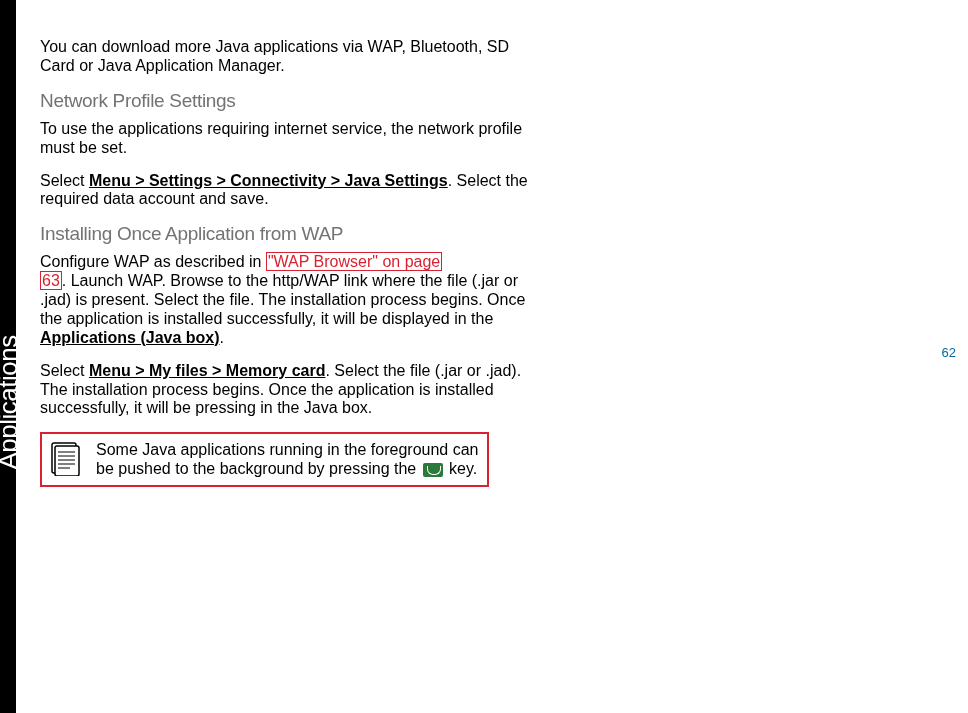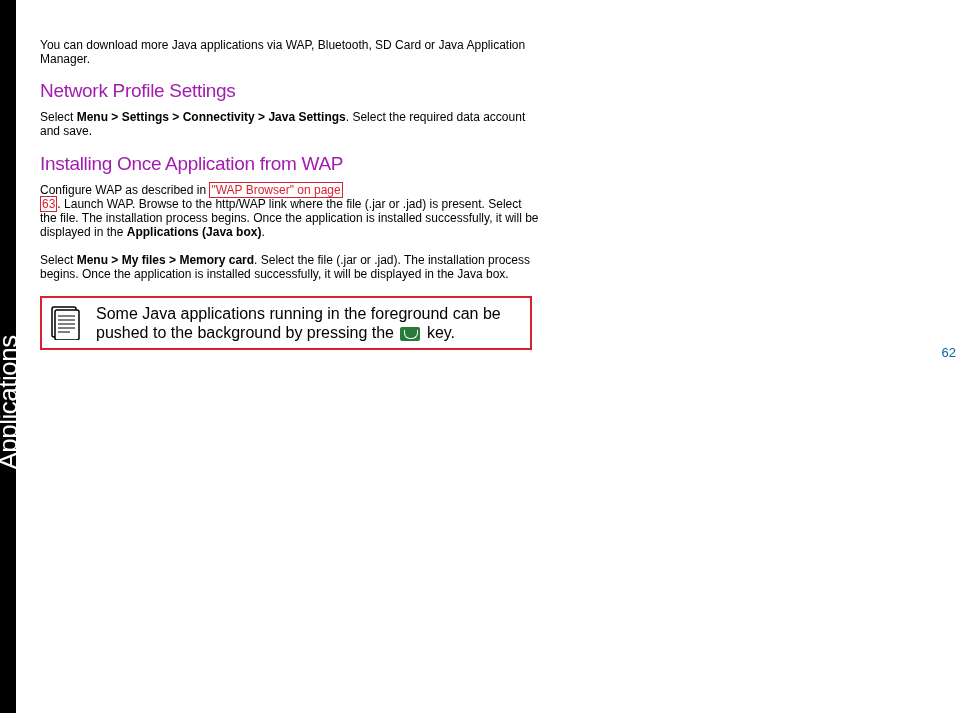--- a/index.html
+++ b/index.html
@@ -38,52 +38,53 @@
       letter-spacing: -0.5px;
     }
     .content {
       position: absolute;
       left: 40px;
       top: 38px;
       width: 500px;
       color: #000;
     }
     .para {
-      font-size: 12px;
+      font-size: 16px;
       line-height: 1.18;
       margin-bottom: 14px;
     }
     .heading {
-      color: #a21caf;
+      color: #737373;
       font-family: "Arial Narrow", Arial, sans-serif;
       font-stretch: condensed;
       font-size: 19px;
       font-weight: 400;
       margin-top: 10px;
       margin-bottom: 8px;
       letter-spacing: -0.3px;
     }
     .bold {
       font-weight: 700;
+      text-decoration: underline;
     }
     .link-red {
       color: #d92231;
     }
     .link-box {
       border: 1.5px solid #d92231;
       padding: 0 1px;
       display: inline;
     }
     .note-box {
       border: 2px solid #d92231;
       display: flex;
       align-items: flex-start;
       padding: 6px;
       margin-top: 6px;
-      width: 492px;
+      width: 449px;
     }
     .note-icon {
       flex-shrink: 0;
       width: 38px;
       height: 38px;
       margin-right: 10px;
     }
     .note-text {
       font-size: 16px;
       line-height: 1.2;
@@ -127,31 +128,32 @@
 <div class="sidebar-black"></div>
 <div class="sidebar-label">Applications</div>
 
 <div class="page-number">62</div>
 
 <div class="content">
 
   <p class="para">You can download more Java applications via WAP, Bluetooth, SD Card or Java Application Manager.</p>
 
   <h3 class="heading">Network Profile Settings</h3>
+  <p class="para">To use the applications requiring internet service, the network profile must be set.</p>
   <p class="para">
     <span>Select </span><span class="bold">Menu &gt; Settings &gt; Connectivity &gt; Java Settings</span><span>. Select the required data account and save.</span>
   </p>
 
   <h3 class="heading">Installing Once Application from WAP</h3>
   <p class="para">
     <span>Configure WAP as described in </span><span class="link-red link-box"><span>"WAP Browser" on page </span></span><br><span class="link-red link-box"><span>63</span></span><span>. Launch WAP. Browse to the http/WAP link where the file (.jar or .jad) is present. Select the file. The installation process begins. Once the application is installed successfully, it will be displayed in the </span><span class="bold">Applications (Java box)</span><span>.</span>
   </p>
 
   <p class="para">
-    <span>Select </span><span class="bold">Menu &gt; My files &gt; Memory card</span><span>. Select the file (.jar or .jad). The installation process begins. Once the application is installed successfully, it will be displayed in the Java box.</span>
+    <span>Select </span><span class="bold">Menu &gt; My files &gt; Memory card</span><span>. Select the file (.jar or .jad). The installation process begins. Once the application is installed successfully, it will be pressing in the Java box.</span>
   </p>
 
   <div class="note-box">
     <div class="note-icon">
       <svg viewBox="0 0 36 36">
         <rect x="4" y="3" width="24" height="30" rx="2" fill="#fff" stroke="#000" stroke-width="1.5"></rect>
         <rect x="7" y="6" width="24" height="30" rx="2" fill="#fff" stroke="#000" stroke-width="1.5"></rect>
         <line x1="10" y1="12" x2="27" y2="12" stroke="#000" stroke-width="1"></line>
         <line x1="10" y1="16" x2="27" y2="16" stroke="#000" stroke-width="1"></line>
         <line x1="10" y1="20" x2="27" y2="20" stroke="#000" stroke-width="1"></line>

